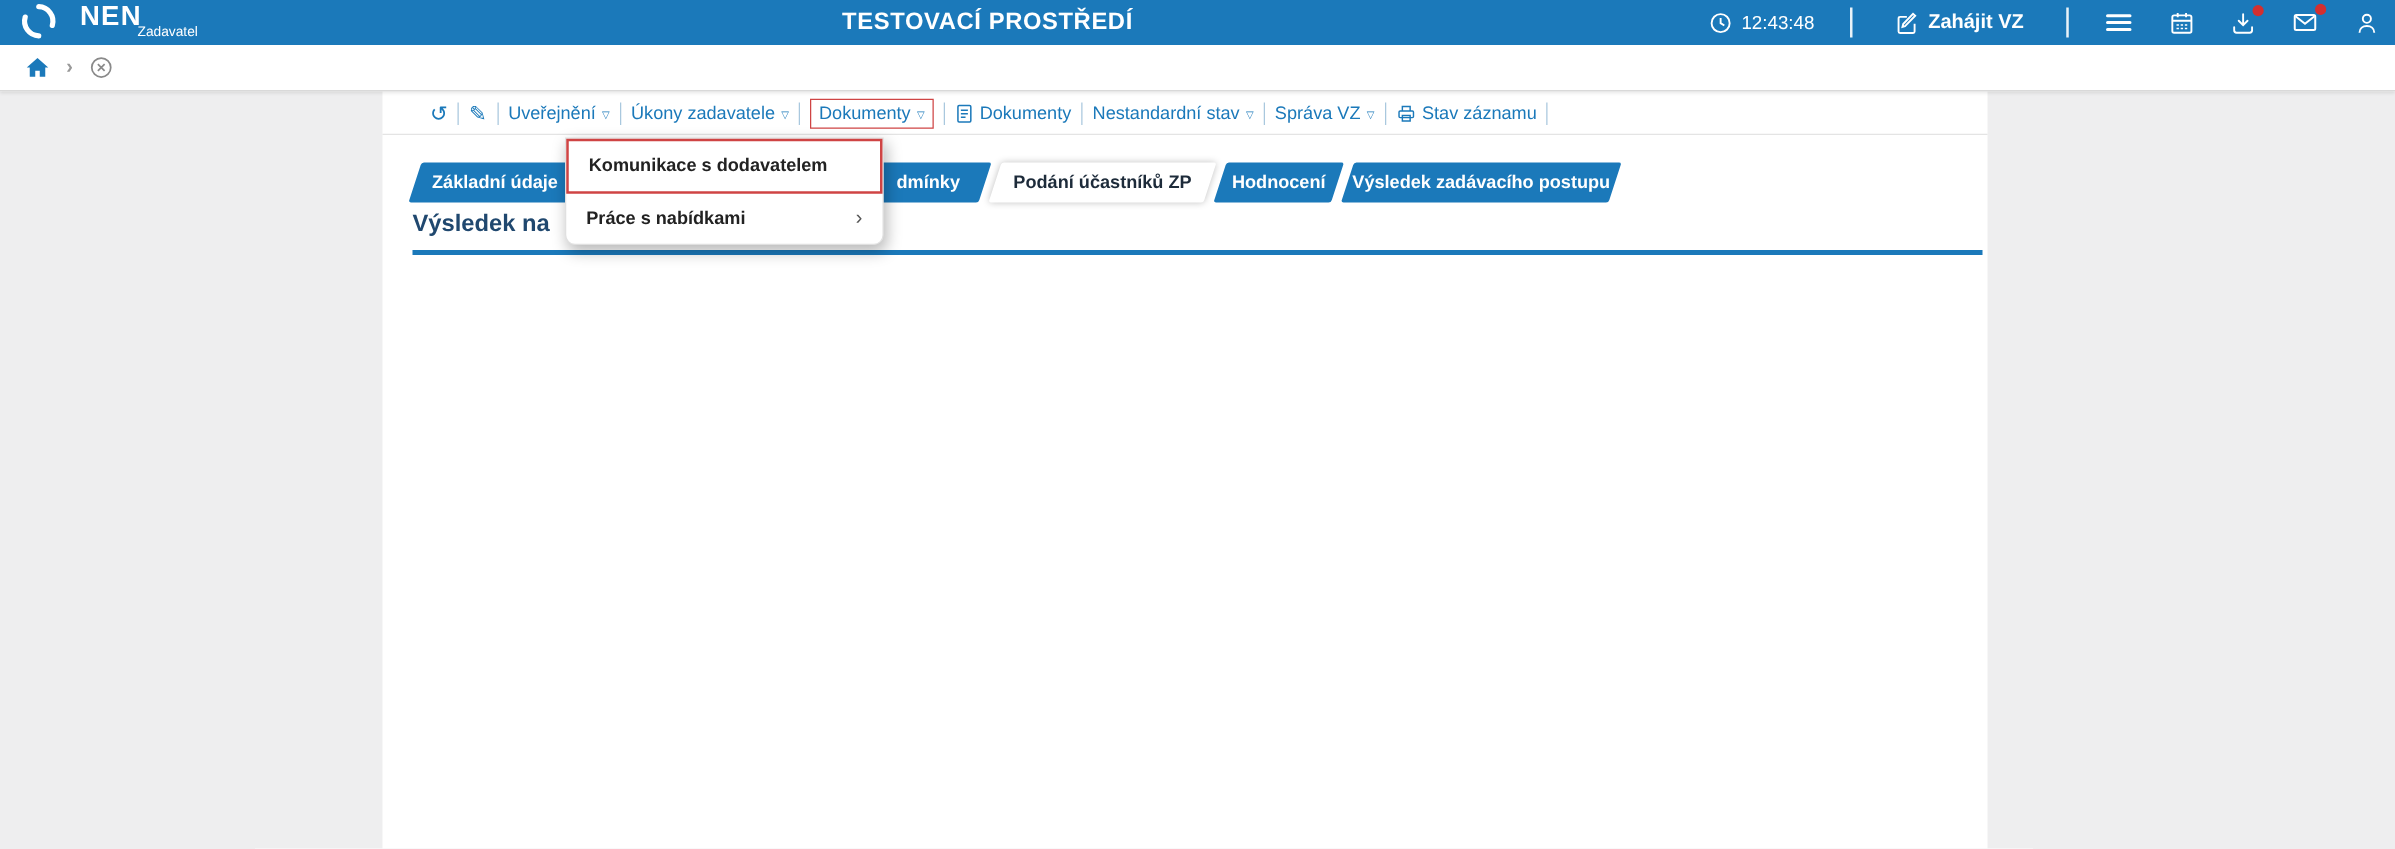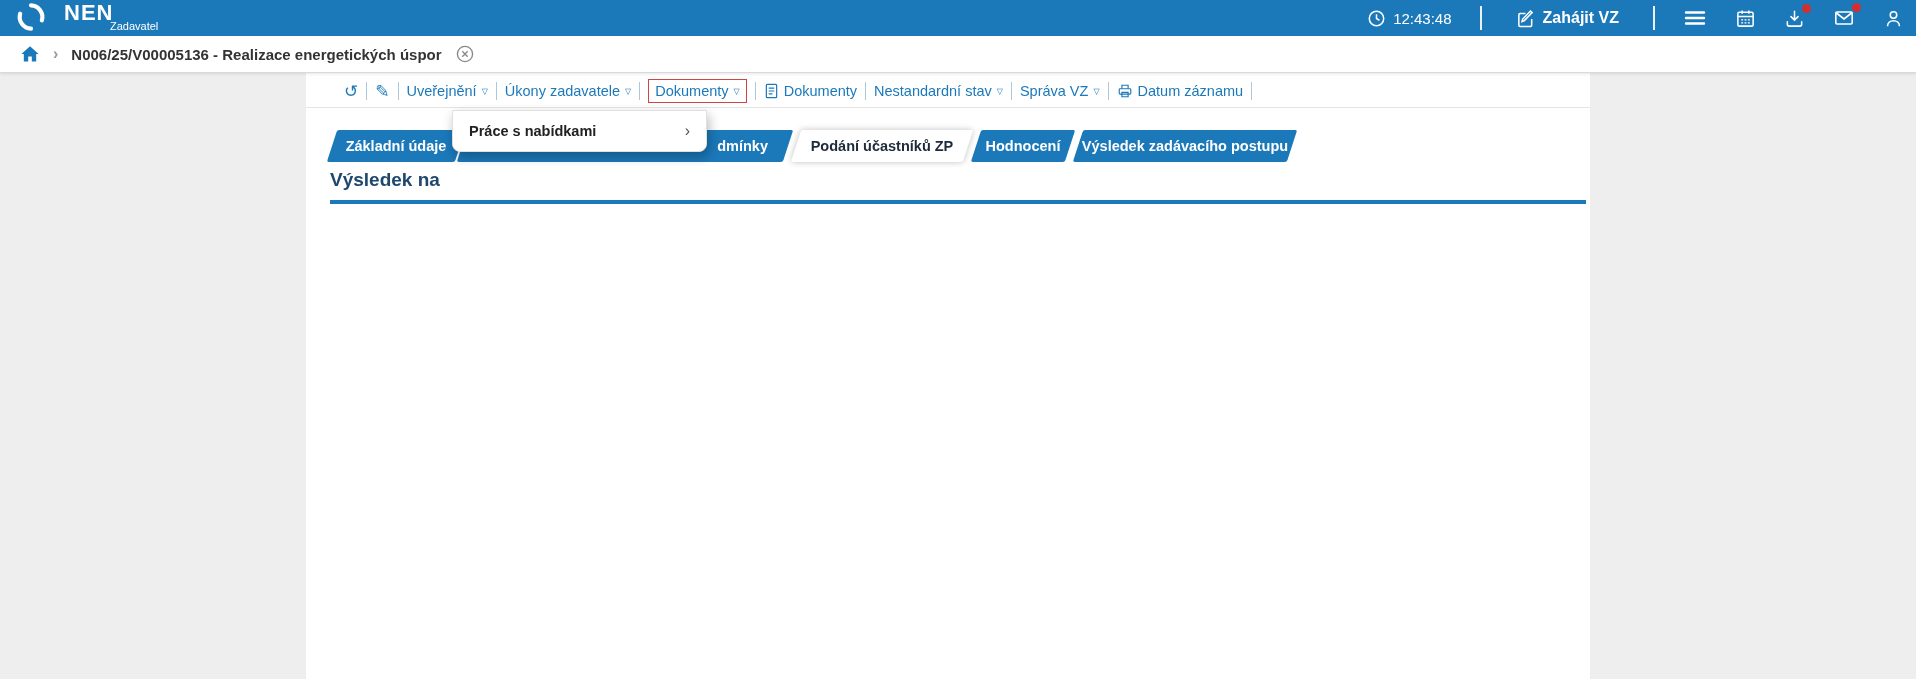--- a/index.html
+++ b/index.html
@@ -132,20 +132,21 @@
         <svg width="30" height="30" viewBox="0 0 36 36" fill="none" stroke="#fff" stroke-width="5" stroke-linecap="round">
           <path d="M18 4 A14 14 0 0 1 31 22"></path>
             <path d="M18 32 A14 14 0 0 1 5 14"></path>
         </svg>
       </span>
       <div class="brand-text">
         <span class="brand-name">NEN</span>
         <span class="brand-sub">Zadavatel</span>
       </div>
     </div>
+    <div class="env-title">TESTOVACÍ PROSTŘEDÍ</div>
     <div class="topbar-right">
       <span class="clock">
         <span>
           <svg width="19" height="19" viewBox="0 0 20 20" fill="none" stroke="#fff" stroke-width="1.6">
             <circle cx="10" cy="10" r="7.6"></circle>
               <path d="M10 5.6 V10 l3.1 2"></path>
           </svg>
         </span>
         <span>12:43:48</span>
       </span>
@@ -195,21 +196,20 @@
     </div>
   </header>
 
   <nav class="breadcrumb">
     <span>
       <svg width="20" height="20" viewBox="0 0 20 20">
         <path d="M10 2.3 L18.6 10 h-2.4 v7.4 h-4.4 v-4.8 h-3.6 v4.8 H3.8 V10 H1.4 Z" fill="#1b79ba"></path>
       </svg>
     </span>
     <span class="crumb-chevron">›</span>
-    <span class="crumb-label">N006/25/V00005136 - Realizace energetických úspor</span>
     <span>
       <svg width="20" height="20" viewBox="0 0 20 20" fill="none" stroke="#8a8a8a" stroke-width="1.4">
         <circle cx="10" cy="10" r="7.6"></circle>
           <path d="M7.3 7.3 l5.4 5.4 M12.7 7.3 l-5.4 5.4"></path>
       </svg>
     </span>
   </nav>
 
   <div class="content-panel"></div>
   <div class="menubar-rule"></div>
@@ -254,21 +254,21 @@
       <span class="caret">▽</span>
     </span>
     <span class="mb-sep"></span>
     <span class="mb-link">
       <span>
         <svg width="16" height="16" viewBox="0 0 18 18" fill="none" stroke="#1b79ba" stroke-width="1.3">
           <rect x="2.5" y="6.5" width="13" height="6" rx="1"></rect>
             <path d="M5.5 6.5 V2.5 h7 v4 M5.5 10.5 h7 v5 h-7 z"></path>
         </svg>
       </span>
-      <span>Datum záznamu</span>
+      <span>Stav záznamu</span>
     </span>
     <span class="mb-sep"></span>
   </div>
 
   <div class="tab tab--zakladni">
     <span class="tab-label">Základní údaje</span>
   </div>
   <div class="tab tab--hidden">
     <span class="tab-label">dmínky</span>
   </div>
@@ -558,19 +558,22 @@
     <div class="cell">29. 5. 2025 12:34</div>
     <div class="cell">Podána</div>
     <div class="cell c-mark"><span class="mark mark-false">✗</span></div>
     <div class="cell c-mark"><span class="mark mark-true">✓</span></div>
     <div class="cell c-mark"><span class="mark mark-false">✗</span></div>
   </div>
       </div>
   </div>
 
   <div class="context-menu">
+    <div class="cm-item cm-item--highlight">
+      <span>Komunikace s dodavatelem</span>
+    </div>
     <div class="cm-item">
       <span>Práce s nabídkami</span>
       <span class="cm-arrow">›</span>
     </div>
   </div>
 
 </div>
 
 </body></html>

